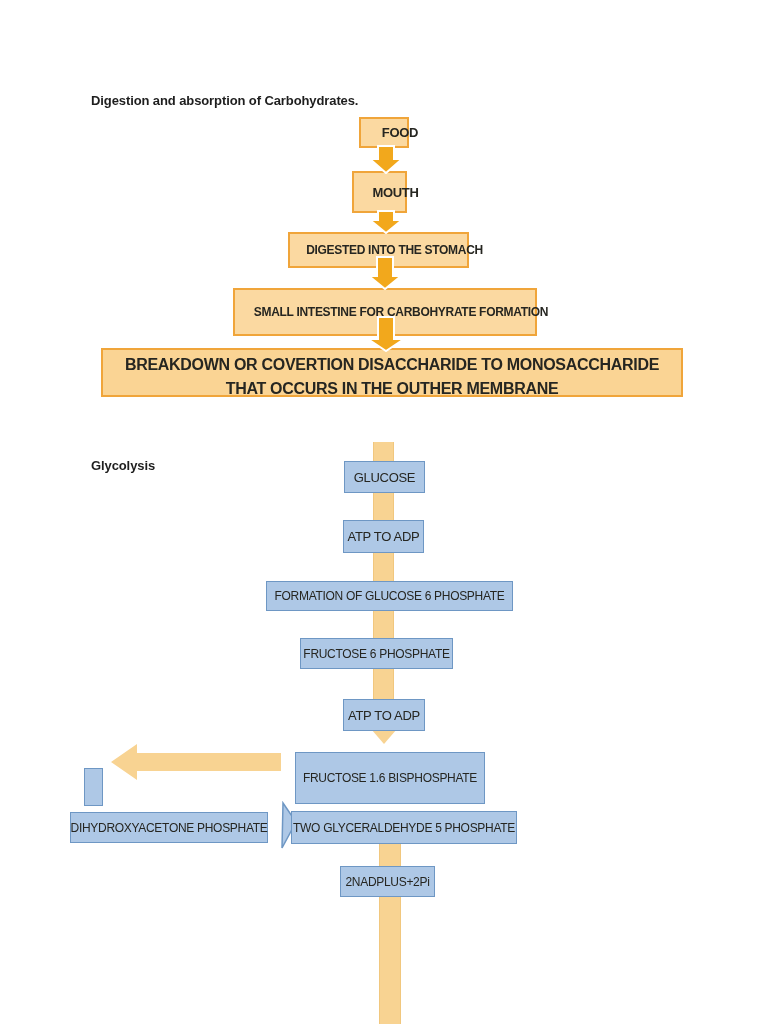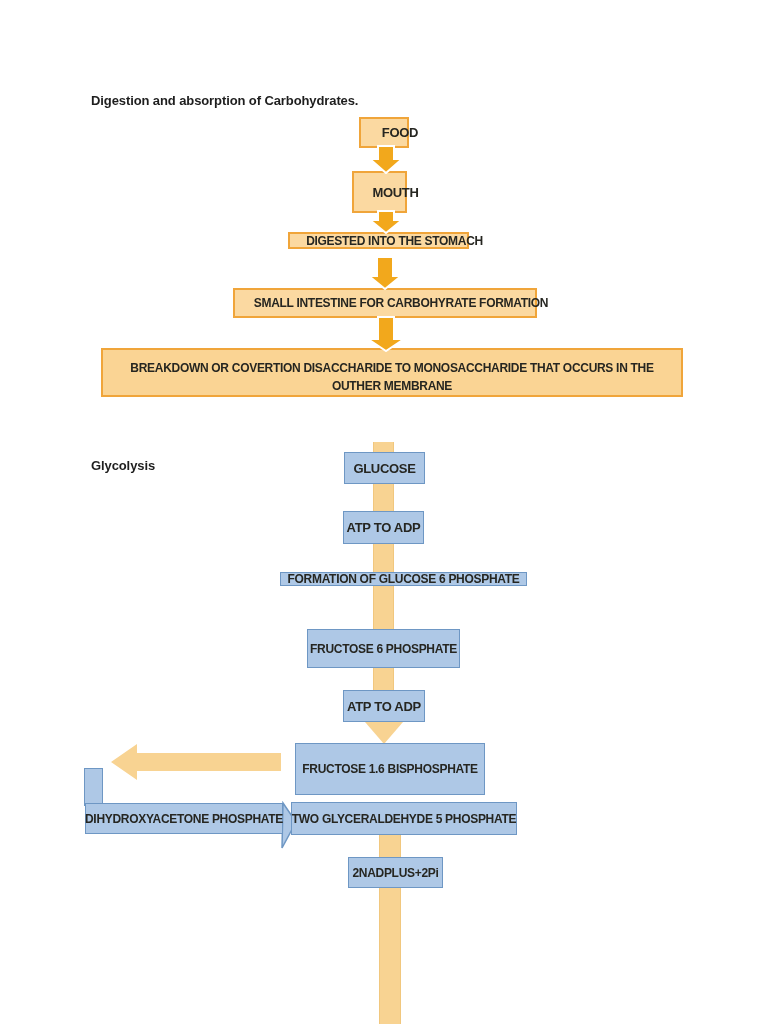--- a/index.html
+++ b/index.html
@@ -20,31 +20,32 @@
     background:var(--orange-box-fill,#FBD9A1);
     border:2px solid var(--orange-box-border,#F0A53A);
     display:flex;align-items:center;justify-content:center;
     font-size:12px;font-weight:700;color:var(--label-text,#262621);
     letter-spacing:-0.3px;white-space:nowrap;text-align:center;padding-left:32px;
   }
   .obox.short{font-size:13px;}
   .obox.big{
     background:var(--orange-big-box-fill,#FAD494);
     white-space:normal;line-height:1.5;padding:9px 6px 0 6px;
-    font-size:12px;
+    font-size:16px;
   }
   
   .bbox{
     position:absolute;box-sizing:border-box;
     background:var(--blue-box-fill,#AEC8E6);
     border:1.6px solid var(--blue-box-border,#6E97C4);
     display:flex;align-items:center;justify-content:center;
-    font-size:12px;font-weight:700;color:var(--label-text,#262621);
+    font-size:12px;font-weight:400;color:var(--label-text,#262621);
     letter-spacing:-0.3px;white-space:nowrap;text-align:center;
     z-index:2;
+    margin-top:9px;
   }
   .bbox.short{font-size:13px;}
   .oarrow{position:absolute;z-index:1;}
   .oarrow polygon{fill:var(--orange-arrow,#F2A81C);stroke:#ffffff;stroke-width:2;}
   .tan-shape polygon{fill:var(--tan-connector,#F8D392);}
   .shaft{
     position:absolute;z-index:1;
     background:var(--tan-connector,#F8D392);
     border-left:1px solid #F1C77E;border-right:1px solid #F1C77E;
   }
@@ -65,27 +66,27 @@
 <svg class="oarrow" style="left:369px;top:145px;" width="34" height="29">
   <polygon points="9,1 25,1 25,14 33,14 17,28 1,14 9,14"></polygon>
 </svg>
 
 <div class="obox short" style="left:352px;top:171px;width:55px;height:42px;">MOUTH</div>
 
 <svg class="oarrow" style="left:369px;top:210px;" width="34" height="24">
   <polygon points="9,1 25,1 25,10 33,10 17,23 1,10 9,10"></polygon>
 </svg>
 
-<div class="obox" style="left:288px;top:232px;width:181px;height:17px;">DIGESTED INTO THE STOMACH</div>
+<div class="obox" style="left:288px;top:232px;width:181px;height:36px;">DIGESTED INTO THE STOMACH</div>
 
 <svg class="oarrow" style="left:368px;top:256px;" width="34" height="34">
   <polygon points="9,1 25,1 25,20 33,20 17,33 1,20 9,20"></polygon>
 </svg>
 
-<div class="obox" style="left:233px;top:288px;width:304px;height:30px;">SMALL INTESTINE FOR CARBOHYRATE FORMATION</div>
+<div class="obox" style="left:233px;top:288px;width:304px;height:48px;">SMALL INTESTINE FOR CARBOHYRATE FORMATION</div>
 
 <svg class="oarrow" style="left:367px;top:316px;" width="38" height="36">
   <polygon points="11,1 27,1 27,23 37,23 19,35 1,23 11,23"></polygon>
 </svg>
 
 <div class="obox big" style="left:101px;top:348px;width:582px;height:49px;">BREAKDOWN OR COVERTION DISACCHARIDE TO MONOSACCHARIDE THAT OCCURS IN THE OUTHER MEMBRANE</div>
 
 <div class="sec-title" style="left:91px;top:433px;margin-top:25px;">Glycolysis</div>
 
 <div class="shaft" style="left:373px;top:442px;width:19px;height:281px;"></div>
@@ -102,25 +103,25 @@
 <div class="elbow" style="left:84px;top:768px;width:17px;height:36px;"></div>
 
 <svg class="abs tab" style="left:281px;top:801px;z-index:1;" width="18" height="50">
   <polygon points="2,2 15,21 1,47"></polygon>
 </svg>
 
 <div class="bbox short" style="left:344px;top:452px;width:81px;height:32px;">GLUCOSE</div>
 
 <div class="bbox short" style="left:343px;top:511px;width:81px;height:33px;">ATP TO ADP</div>
 
-<div class="bbox" style="left:280px;top:572px;width:247px;height:14px;">FORMATION OF GLUCOSE 6 PHOSPHATE</div>
+<div class="bbox" style="left:266px;top:572px;width:247px;height:30px;">FORMATION OF GLUCOSE 6 PHOSPHATE</div>
 
-<div class="bbox" style="left:307px;top:629px;width:153px;height:39px;">FRUCTOSE 6 PHOSPHATE</div>
+<div class="bbox" style="left:300px;top:629px;width:153px;height:31px;">FRUCTOSE 6 PHOSPHATE</div>
 
 <div class="bbox short" style="left:343px;top:690px;width:82px;height:32px;">ATP TO ADP</div>
 
 <div class="bbox" style="left:295px;top:743px;width:190px;height:52px;">FRUCTOSE 1.6 BISPHOSPHATE</div>
 
-<div class="bbox" style="left:85px;top:803px;width:198px;height:31px;">DIHYDROXYACETONE PHOSPHATE</div>
+<div class="bbox" style="left:70px;top:803px;width:198px;height:31px;">DIHYDROXYACETONE PHOSPHATE</div>
 
 <div class="bbox" style="left:291px;top:802px;width:226px;height:33px;">TWO GLYCERALDEHYDE 5 PHOSPHATE</div>
 
-<div class="bbox" style="left:348px;top:857px;width:95px;height:31px;">2NADPLUS+2Pi</div>
+<div class="bbox" style="left:340px;top:857px;width:95px;height:31px;">2NADPLUS+2Pi</div>
 
 </body></html>

